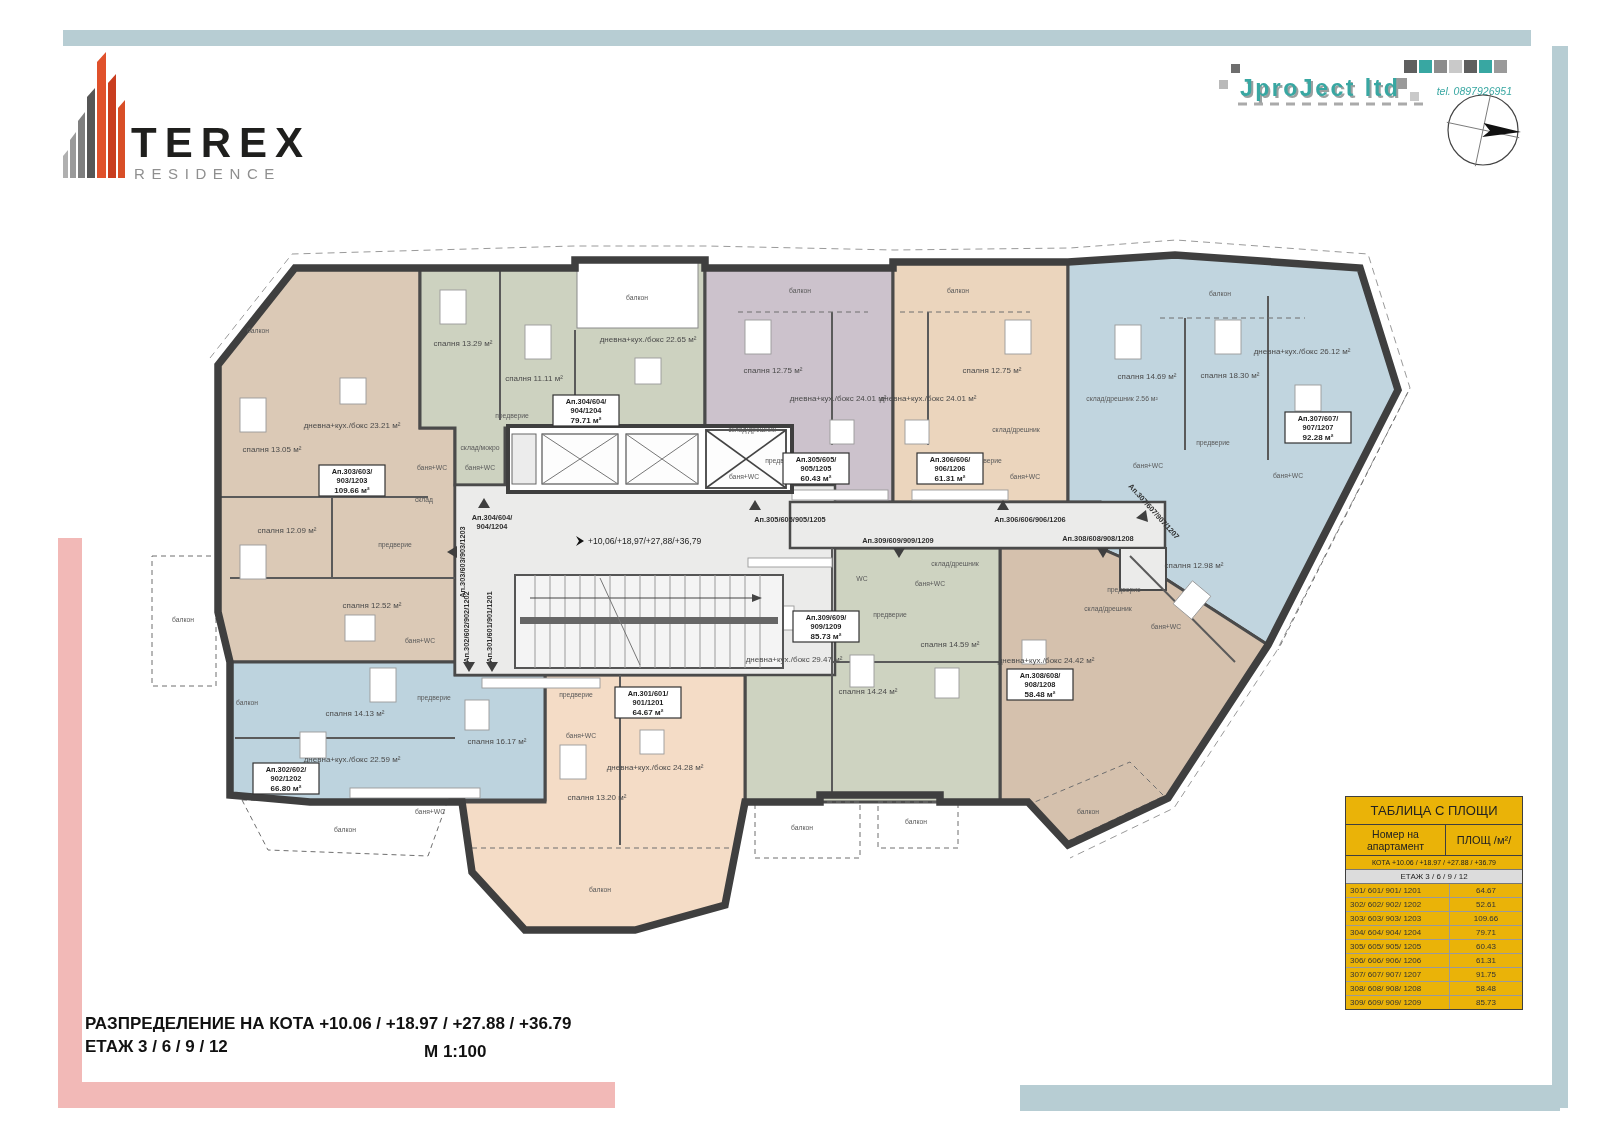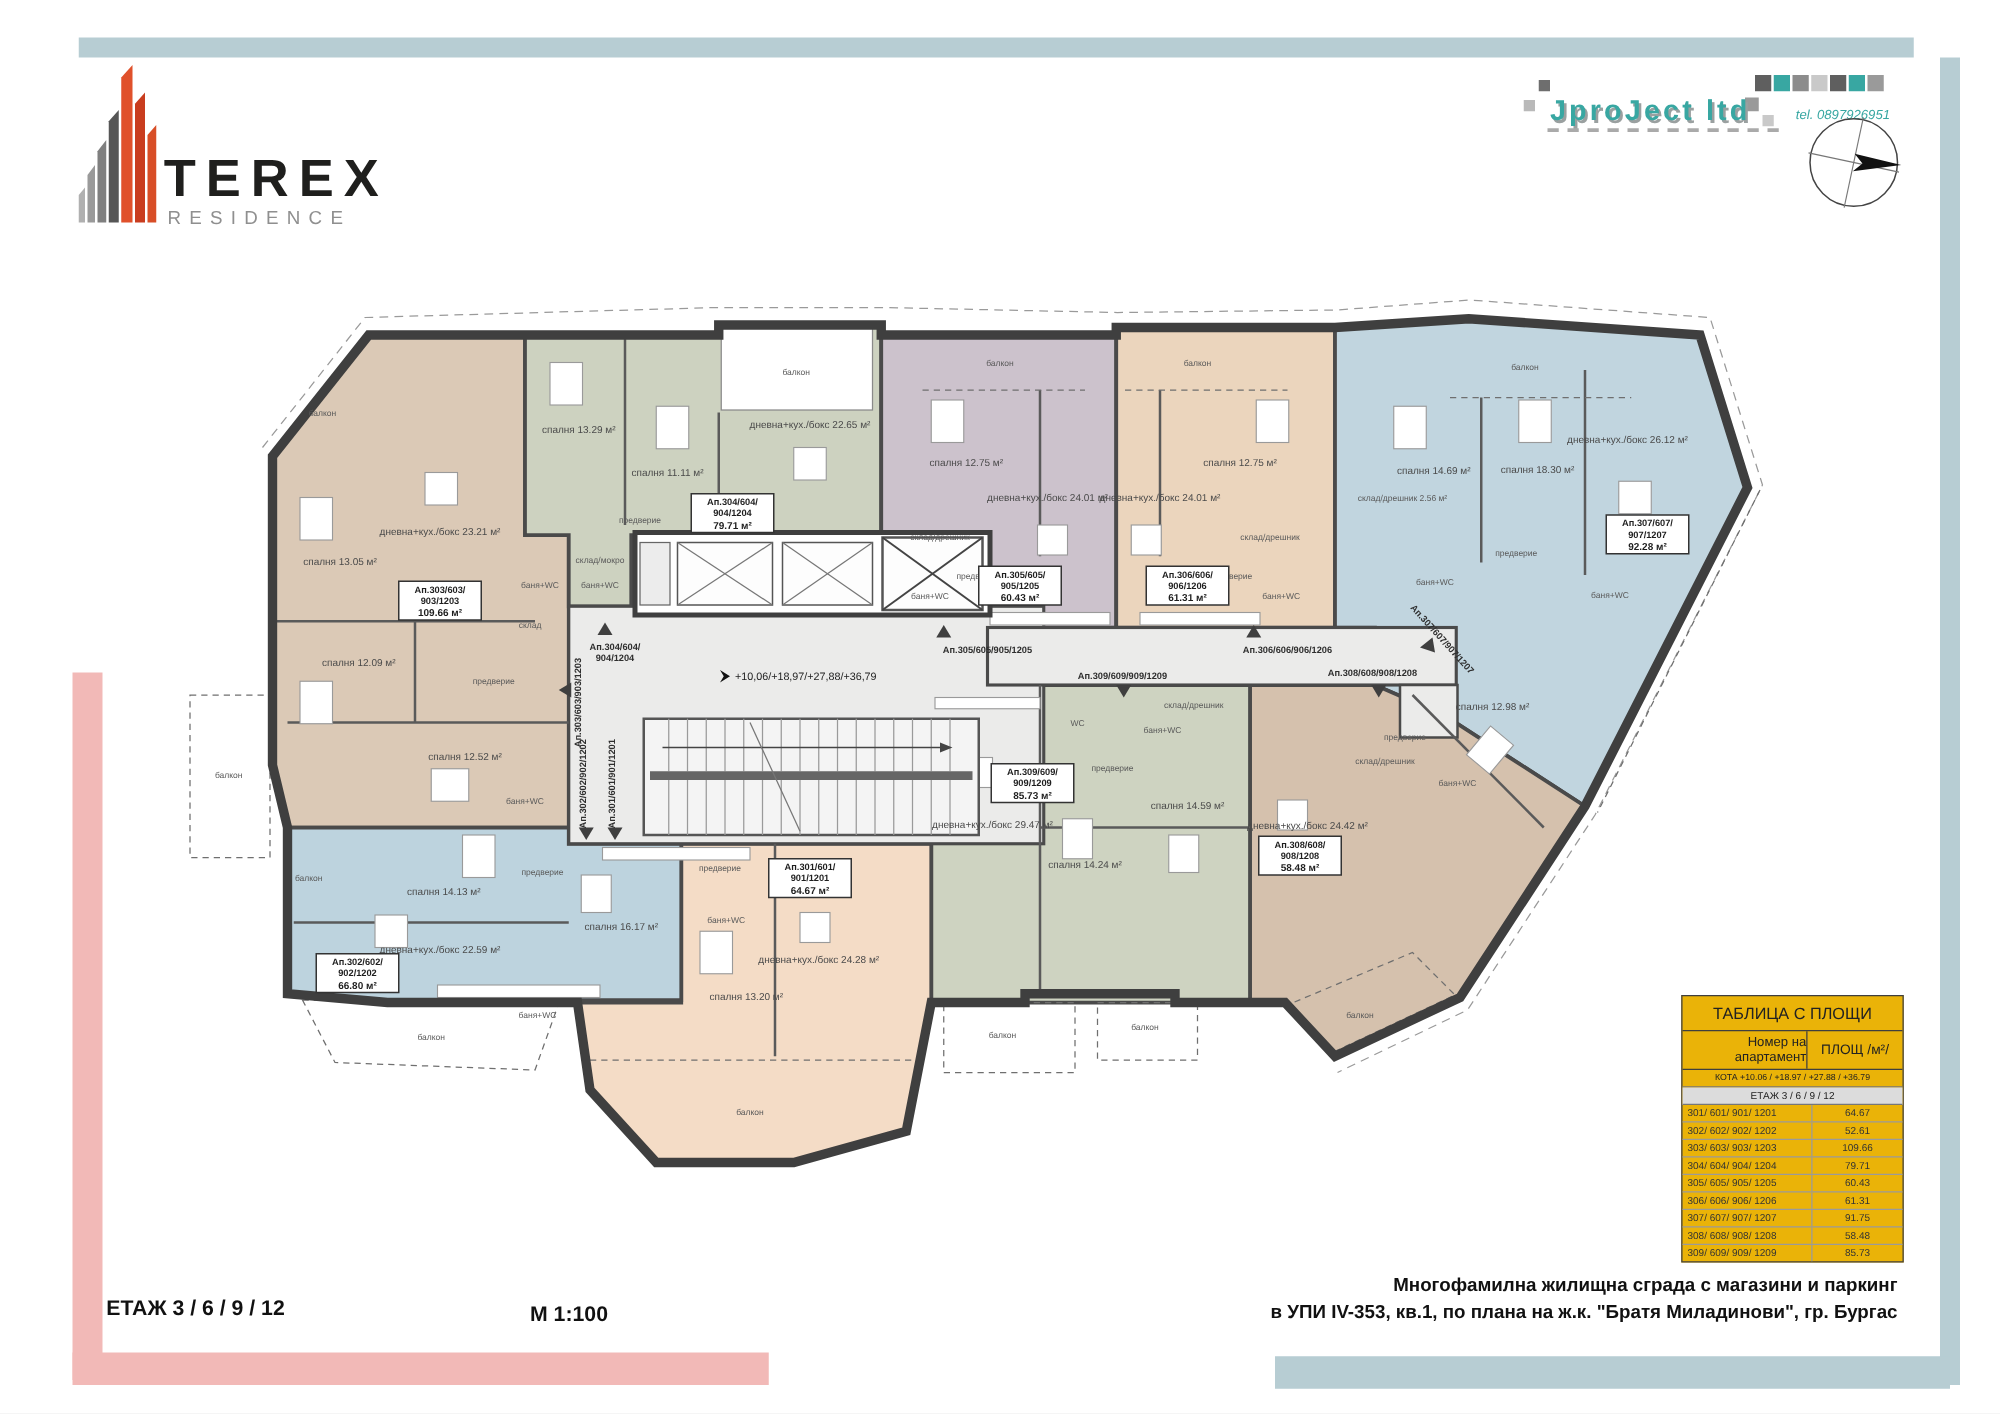--- a/index.html
+++ b/index.html
@@ -14,21 +14,21 @@
   .lvl{font-size:8.6px;fill:#1e1e1e;}
   .brand-title{font-size:42px;font-weight:700;letter-spacing:8px;fill:#1f1f1d;}
   .brand-sub{font-size:15px;letter-spacing:6.6px;fill:#8f8f8f;}
   .firm-main{font-size:23px;font-weight:700;letter-spacing:2.5px;fill:#38a7a2;}
   .firm-shadow{font-size:23px;font-weight:700;letter-spacing:2.5px;fill:#9aa0a0;}
   .firm-tel{font-size:10.5px;font-style:italic;fill:#38a7a2;}
   
   #areas-table{position:absolute;left:1345px;top:796px;width:176px;background:#eab308;border:1.4px solid #3f3f3f;color:#222;}
   .tbl-title{height:27px;line-height:27px;text-align:center;font-size:13px;border-bottom:1px solid #3f3f3f;}
   .tbl-head{display:flex;border-bottom:1px solid #3f3f3f;}
-  .tbl-head .c1{width:99px;border-right:1px solid #3f3f3f;font-size:10.5px;text-align:right;padding:3px 0;line-height:12px;}
+  .tbl-head .c1{width:99px;border-right:1px solid #3f3f3f;font-size:10.5px;text-align:center;padding:3px 0;line-height:12px;}
   .tbl-head .c2{flex:1;display:flex;align-items:center;justify-content:center;font-size:11px;}
   .tbl-kota{font-size:7px;text-align:center;padding:3px 0;border-bottom:1px solid #777;}
   .tbl-etaj{font-size:8px;text-align:center;padding:2px 0;background:#dcdcdc;border-bottom:1px solid #777;}
   .tbl-row{display:flex;border-bottom:1px solid #9a9a9a;font-size:8px;height:13px;line-height:13px;justify-content:flex-end;}
   .tbl-row:last-child{border-bottom:none;}
   .tbl-row .a{width:99px;border-right:1px solid #9a9a9a;padding-left:4px;color:#333;}
   .tbl-row .b{flex:1;text-align:center;color:#333;}
   
   .tb{position:absolute;font-weight:700;color:#111;}
   #tb-l1{left:85px;top:1014px;font-size:17px;}
@@ -457,19 +457,16 @@
   <div class="tbl-row">
         <div class="a">308/ 608/ 908/ 1208</div>
         <div class="b">58.48</div>
       </div>
   <div class="tbl-row">
         <div class="a">309/ 609/ 909/ 1209</div>
         <div class="b">85.73</div>
       </div>
 </div>
 
+<div id="tb-l1" class="tb">РАЗПРЕДЕЛЕНИЕ НА КОТА +10.06 / +18.97 / +27.88 / +36.79</div>
 <div id="tb-l2" class="tb">ЕТАЖ  3 / 6 / 9 / 12</div>
 <div id="tb-scale" class="tb">М 1:100</div>
-<div id="tb-r" class="tb">
-  <div>Многофамилна жилищна сграда с магазини и паркинг</div>
-  <div>в УПИ IV-353, кв.1, по плана на ж.к. "Братя Миладинови", гр. Бургас</div>
 </div>
-</div>
 
 </body></html>

